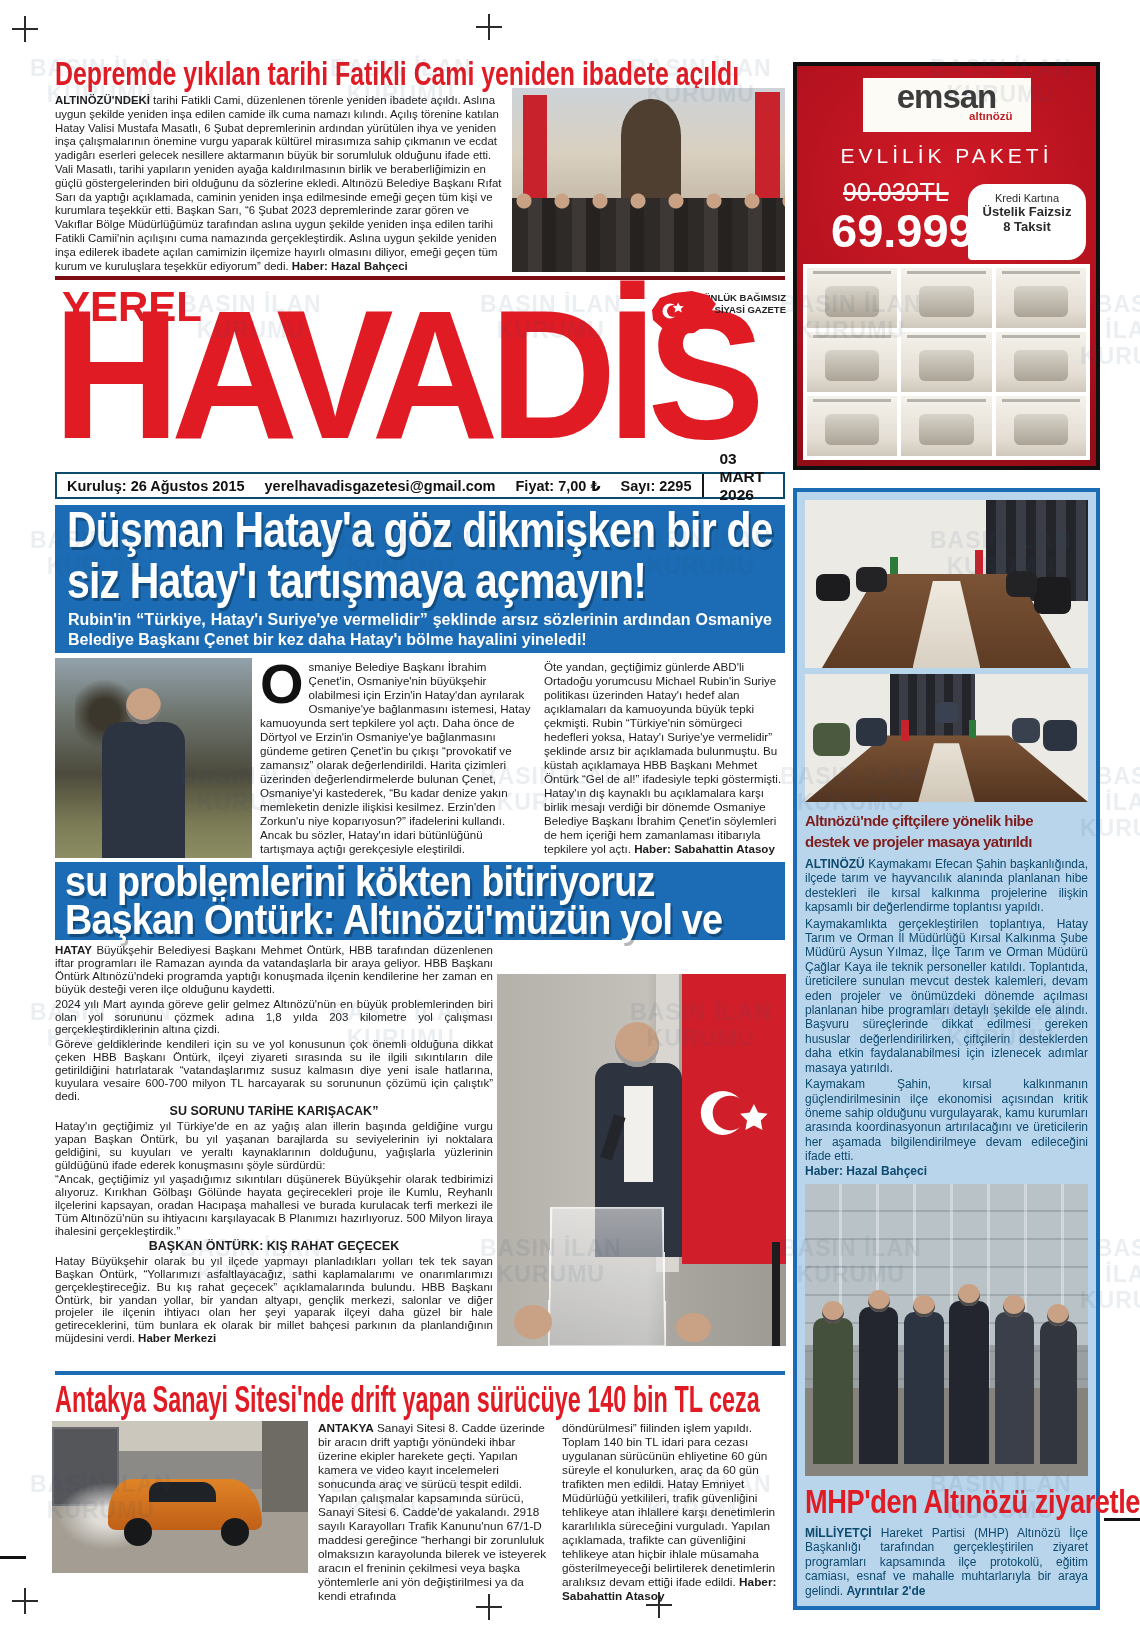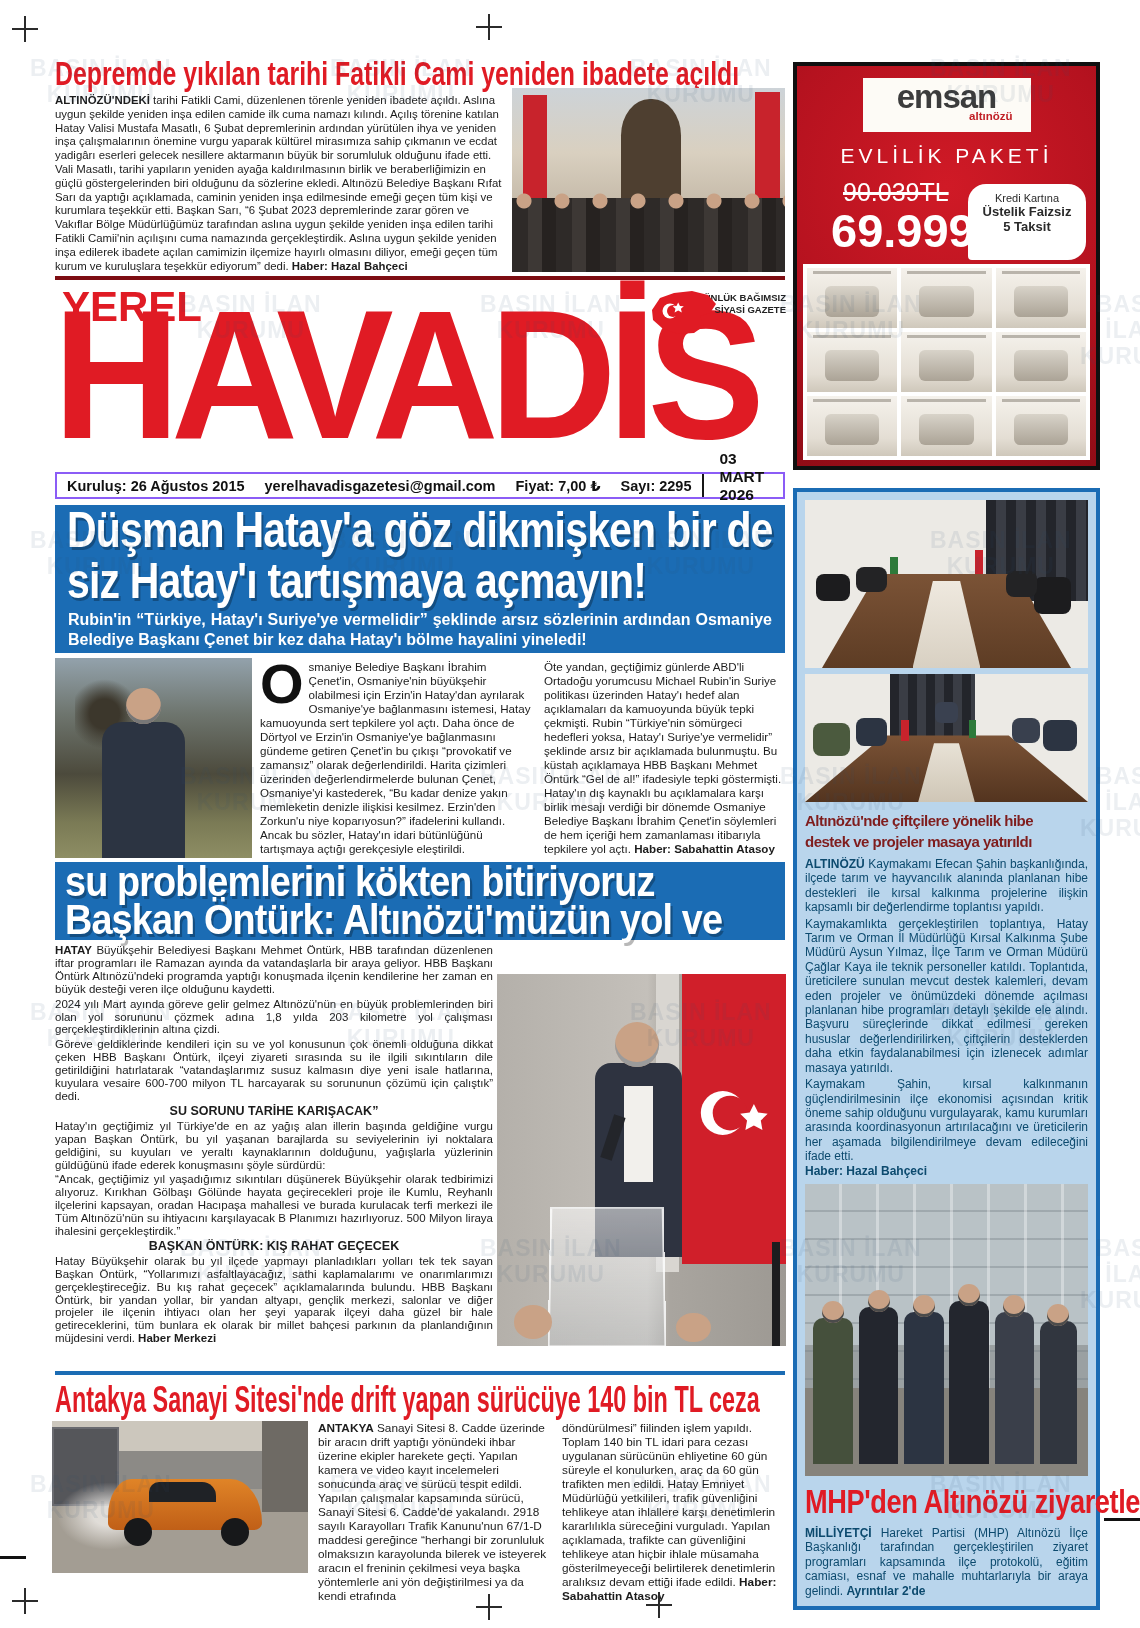--- a/index.html
+++ b/index.html
@@ -31,21 +31,21 @@
 
   
   .kicker{left:62px;top:286px;font-size:42px;font-weight:bold;color:#e01b24;letter-spacing:0px;line-height:1;}
   .masthead-title{left:53px;top:287px;width:740px;font-size:176px;font-weight:bold;color:#e01b24;
         letter-spacing:-9px;line-height:168px;transform:scaleY(1.04);transform-origin:0 0;white-space:nowrap;}
   .tagline{left:690px;top:292px;width:96px;text-align:right;font-size:9.5px;font-weight:bold;
         color:#222;line-height:1.3;}
   .map-icon{left:648px;top:286px;width:70px;height:54px;z-index:5;}
 
   
-  .infobar{left:55px;top:472px;width:730px;height:27px;border:2px solid #8b5cf6;box-sizing:border-box;
+  .infobar{left:55px;top:472px;width:730px;height:27px;border:2px solid #0c4a6e;box-sizing:border-box;
         display:flex;align-items:center;font-size:14.5px;font-weight:bold;color:#111;}
   .infobar .cell{padding:0 10px;white-space:nowrap;}
   .infobar .date{margin-left:auto;border-left:2px solid #161616;height:100%;display:flex;
         align-items:center;padding:0 12px 0 16px;font-size:15.5px;}
 
   
   .bluebox{position:absolute;background:#1b6cb4;color:#fff;}
   .bb1{left:55px;top:505px;width:730px;height:148px;}
   .bb1 .hl{font-size:50px;font-weight:bold;letter-spacing:-1px;line-height:51px;
         text-shadow:2.5px 2.5px 0 rgba(0,0,0,.28);padding-left:12px;}
@@ -250,21 +250,21 @@
 
   <div class="abs ad">
     <div class="ad-logo">
       <div class="ad-brand">emsan</div>
       <div class="ad-brand-sub">altınözü</div>
     </div>
     <div class="ad-title">EVLİLİK PAKETİ</div>
     <div class="ad-bubble">
       <div class="b1">Kredi Kartına</div>
       <div class="b2">Üstelik Faizsiz</div>
-      <div class="b3">5 Taksit</div>
+      <div class="b3">8 Taksit</div>
     </div>
     <div class="ad-old">90.039TL</div>
     <div class="ad-new">
       <span>69.999</span><span class="cur">TL</span>
     </div>
     <div class="ad-dealer">Çiftçioğlu Emsan / Altınözü</div>
     <div class="ad-grid">
       <div class="ad-cell"></div>
       <div class="ad-cell"></div>
       <div class="ad-cell"></div>

